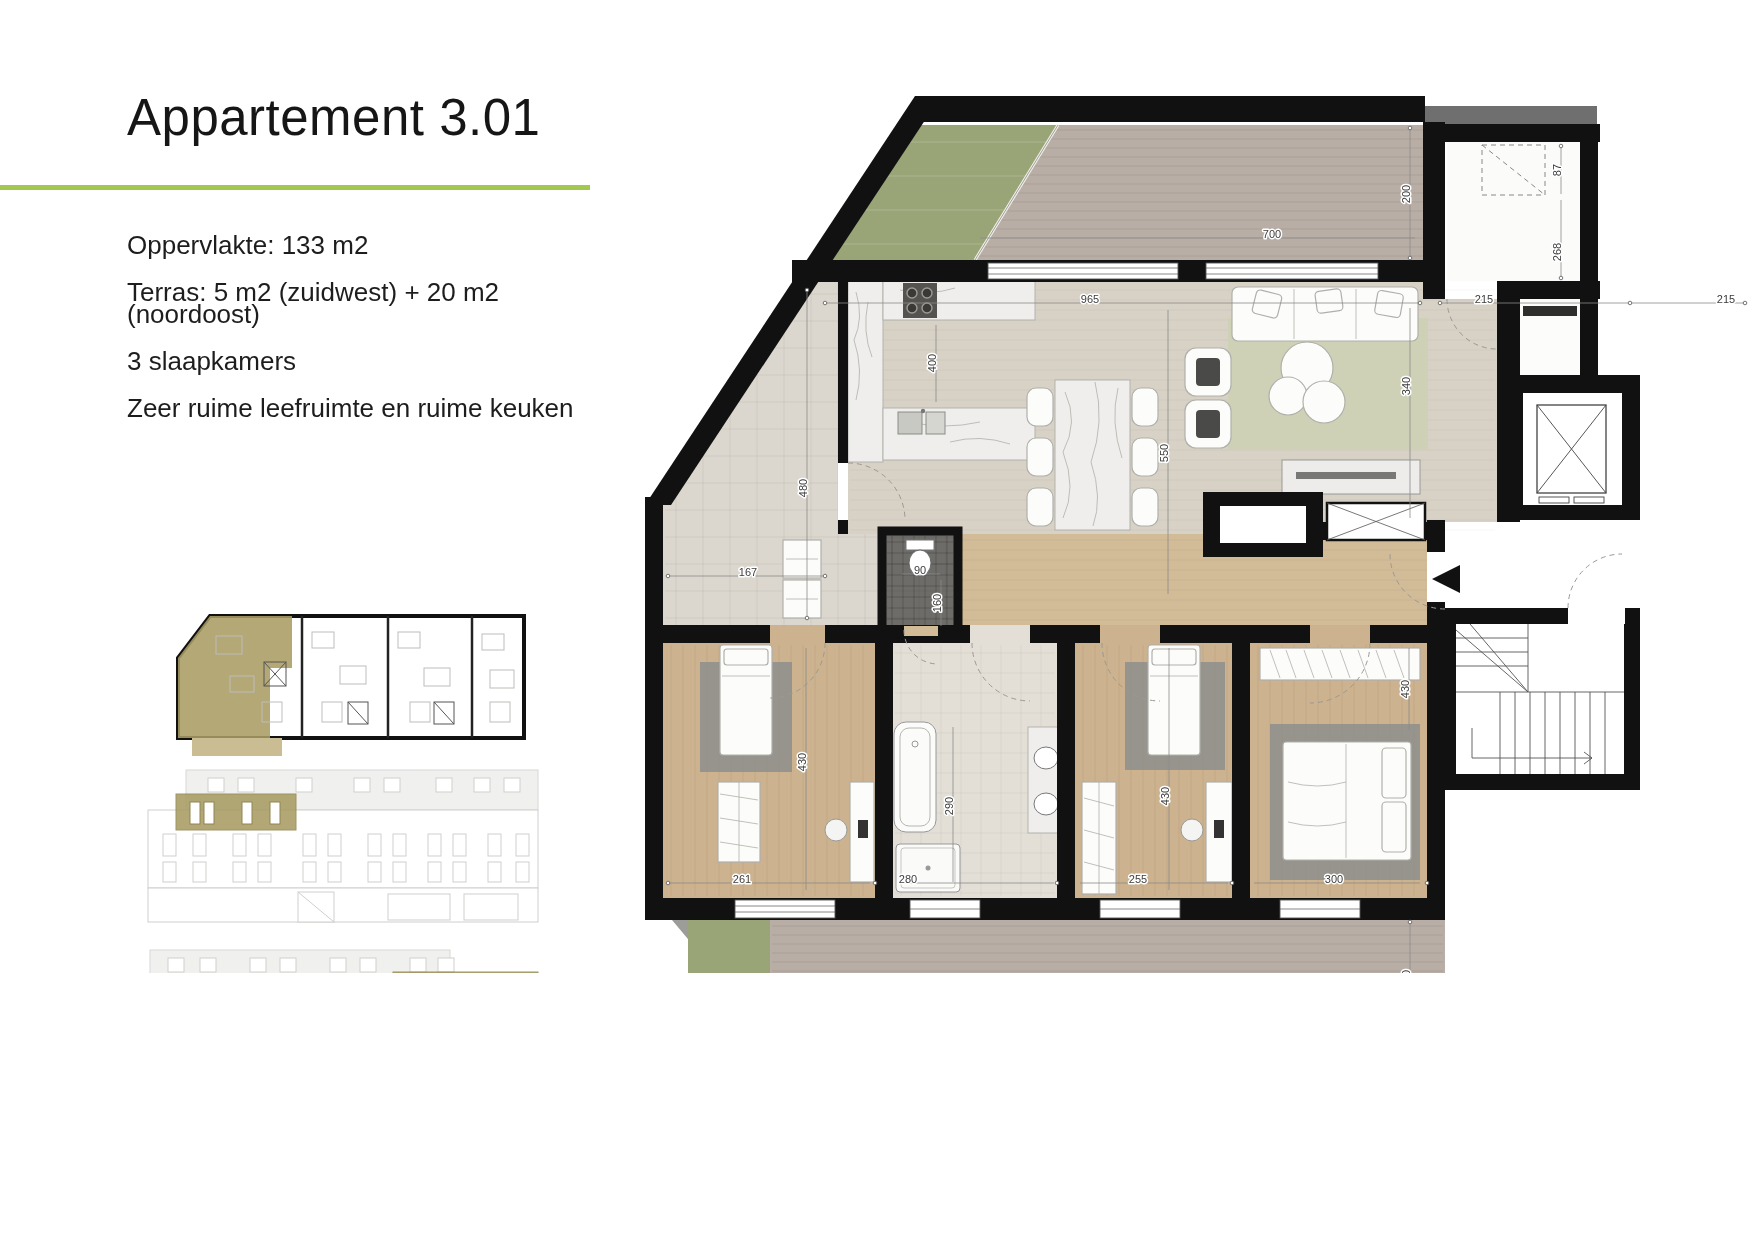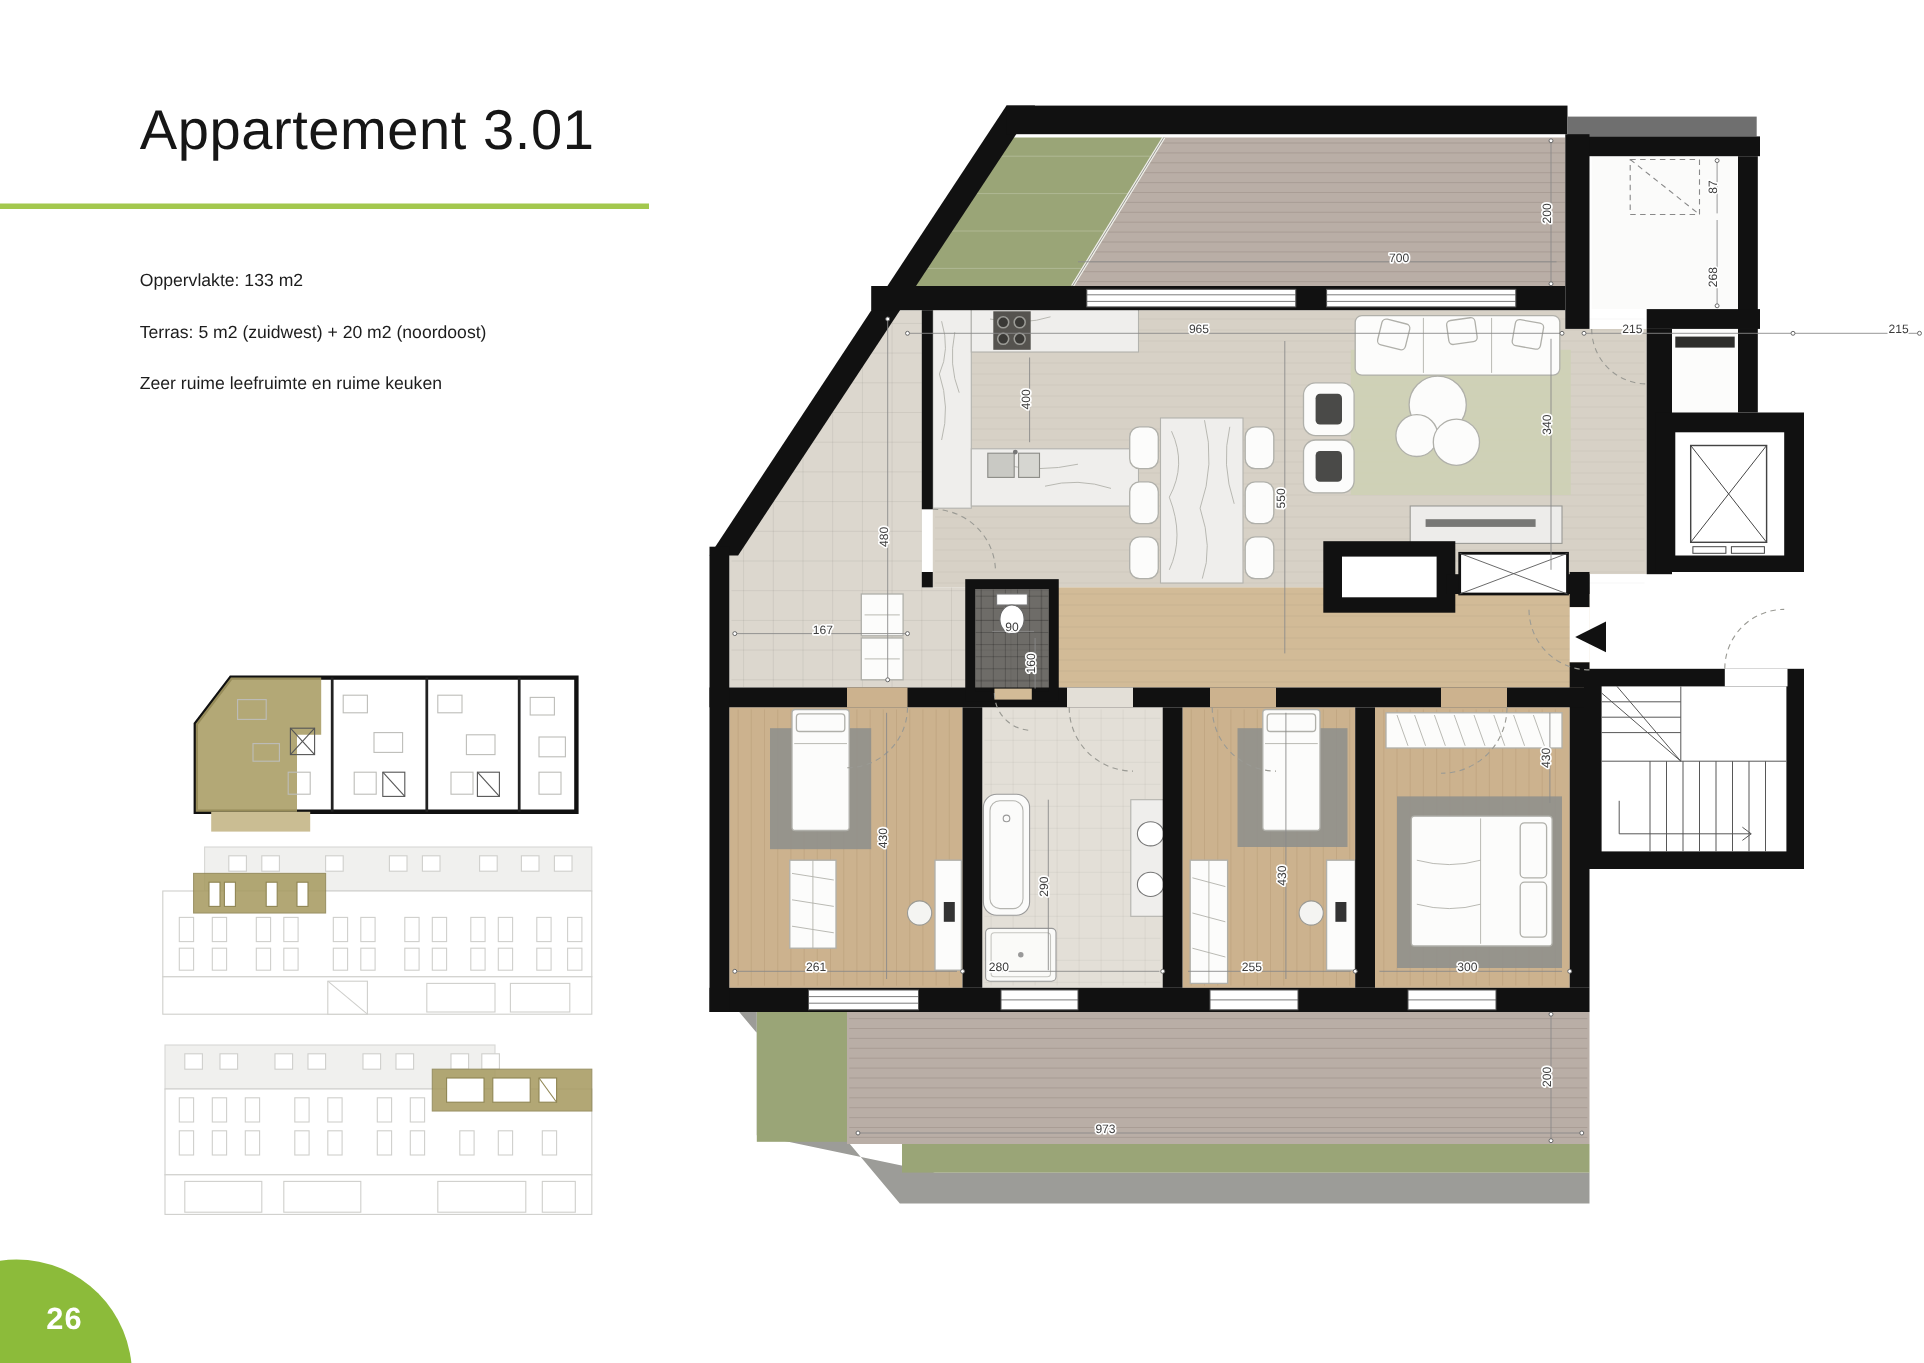--- a/index.html
+++ b/index.html
@@ -4,28 +4,28 @@
 <style>
   :root{
     --accent-line:#a3c84e;
     --accent-badge:#8cbb3a;
     --olive:#a89c63;
     --tan:#cabd93;
   }
   *{box-sizing:border-box;margin:0;padding:0}
   html,body{width:1749px;height:1239px;background:#fff;overflow:hidden;
     font-family:"Liberation Sans",sans-serif;color:#1c1c1c}
-  #page{position:relative;width:1749px;height:1239px;background:#fff;overflow:hidden}
+  #page{position:relative;width:1749px;height:973px;background:#fff;overflow:hidden}
 
   .title{position:absolute;left:127px;top:88px;font-size:51px;font-weight:500;
     letter-spacing:.5px;color:#161616;white-space:nowrap}
   .accent-rule{position:absolute;left:0;top:185px;width:590px;height:5px;
     background:var(--accent-line)}
   .features{position:absolute;left:127px;top:233px;width:500px}
-  .features p{font-size:16px;line-height:22px;margin:12px 0 25px;color:#1d1d1d}
+  .features p{font-size:26px;line-height:22px;margin:1px 0 25px;color:#1d1d1d}
 
   .mini-plan{position:absolute;left:172px;top:606px;width:372px;height:158px}
   .elev{position:absolute;left:138px;width:410px;height:162px}
   #elev1{top:768px}
   #elev2{top:948px}
 
   .main-plan{position:absolute;left:620px;top:82px;width:1129px;height:1015px}
 
   .badge{position:absolute;left:-90px;top:1145px;width:210px;height:210px;
     border-radius:50%;background:var(--accent-badge)}
@@ -50,20 +50,21 @@
 </head>
 <body>
 
 <div id="page">
 
   <h1 class="title">Appartement 3.01</h1>
   <div class="accent-rule"></div>
   <div class="features">
       <p>Oppervlakte: 133 m2</p>
       <p>Terras: 5 m2 (zuidwest) + 20 m2 (noordoost)</p>
+      <p>3 slaapkamers</p>
       <p>Zeer ruime leefruimte en ruime keuken</p>
     </div>
 
   <svg class="mini-plan" viewBox="0 0 372 158">
     <path d="M6,52 L38,10 H352 V132 H6 Z" fill="#fff" stroke="#111" stroke-width="4"></path>
     <path d="M6,52 L38,10 H78 L120,10 V62 H98 V132 H6 Z" class="olivefill"></path>
     <rect x="20" y="132" width="90" height="18" class="tanfill"></rect>
     <g stroke="#222" stroke-width="2.5">
       <line x1="130" y1="10" x2="130" y2="132"></line>
       <line x1="216" y1="10" x2="216" y2="132"></line>

